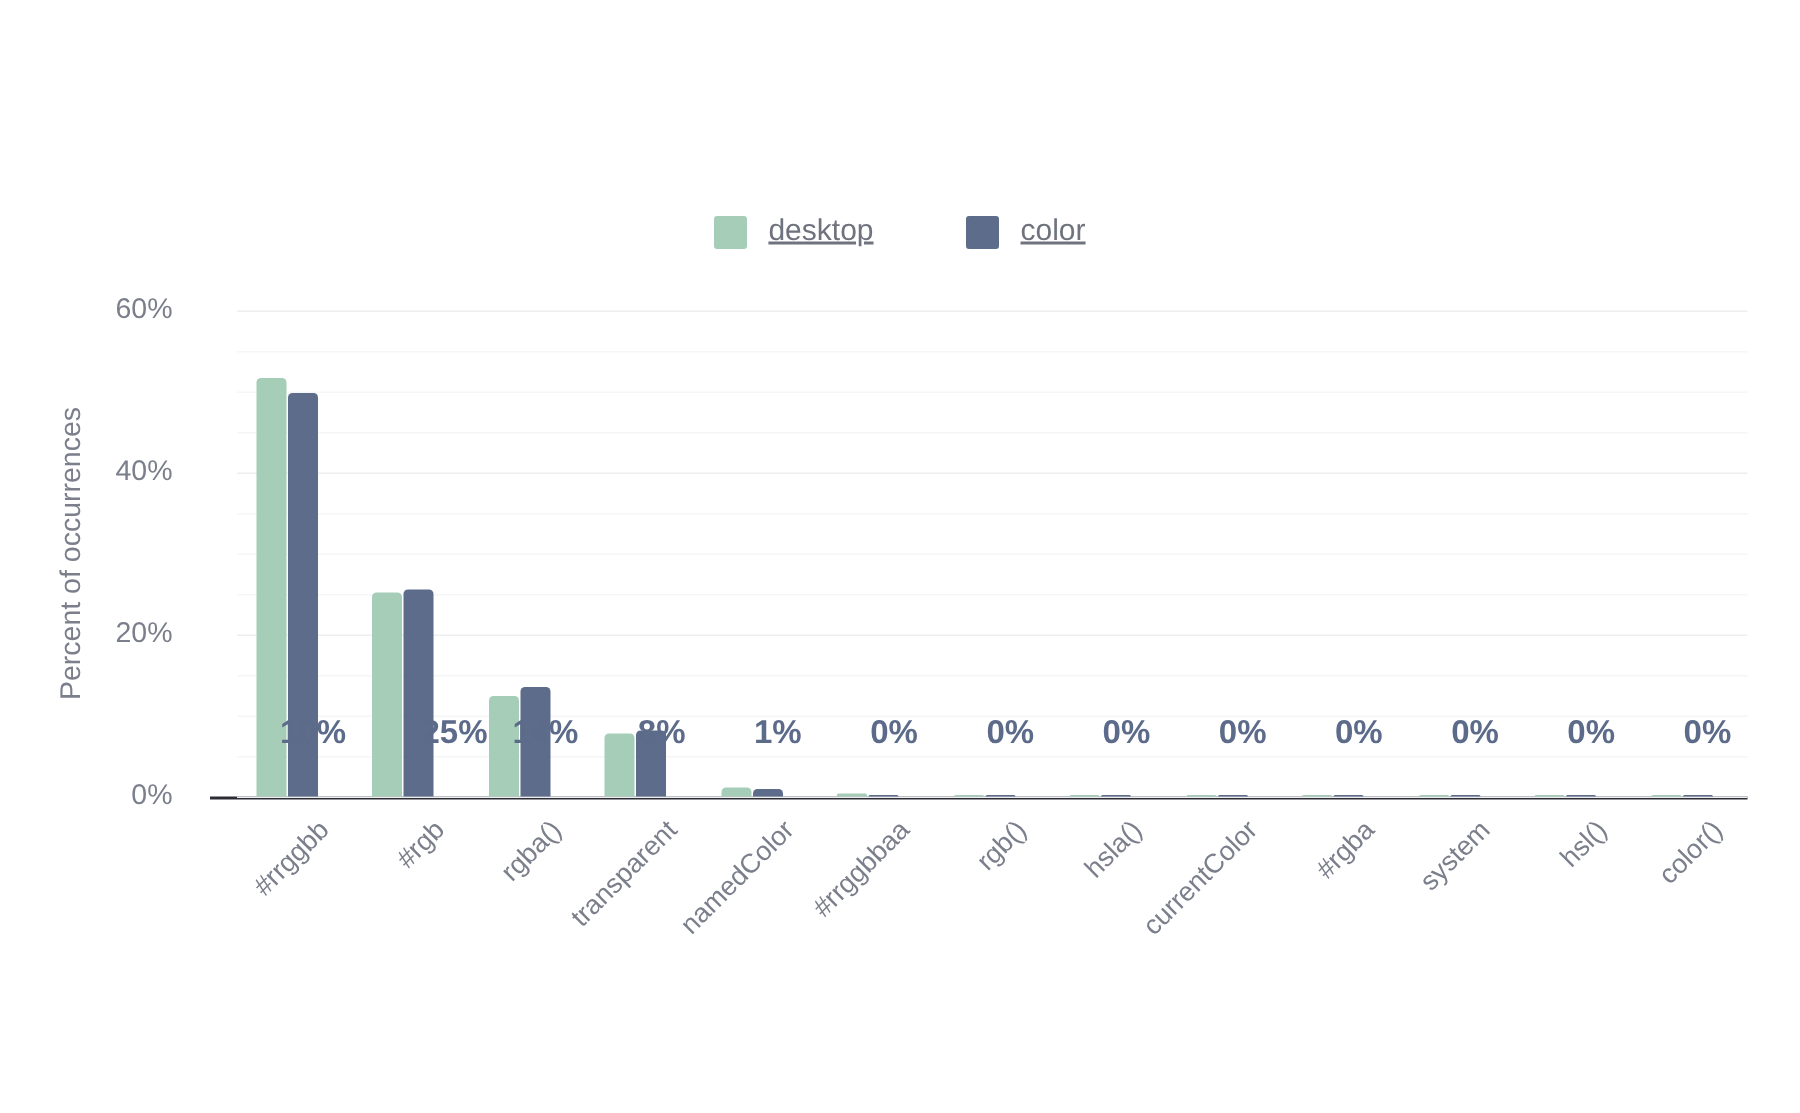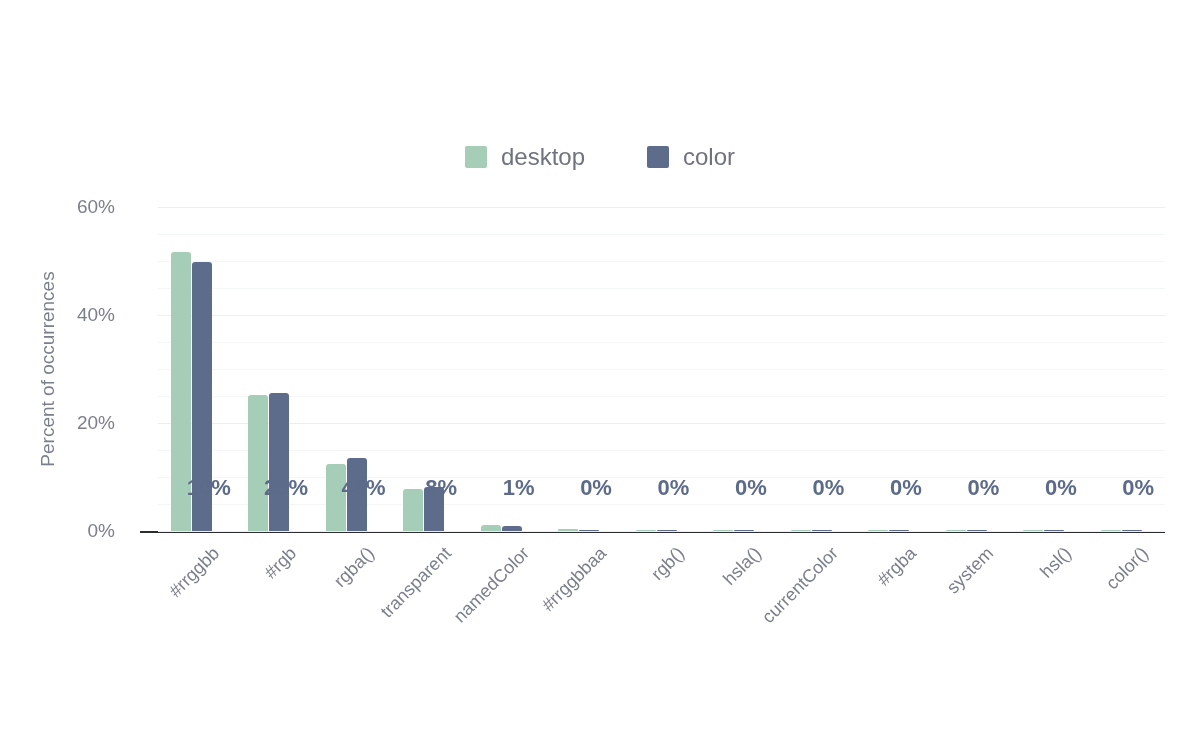--- a/index.html
+++ b/index.html
@@ -60,22 +60,23 @@
     align-items: center;
     gap: 14px;
   }
   .legend-swatch {
     width: 22px;
     height: 22px;
     border-radius: 2px;
     display: block;
   }
   .legend-label {
-    font-size: 24px;
+    font-size: 20px;
     color: #6f737e;
+    text-decoration: underline;
   }
 
   
   .plot {
     position: absolute;
     left: 158px;
     top: 207px;
     width: 1007px;
     height: 324px;
   }
@@ -212,27 +213,27 @@
       <div class="group" style="left: 0px; width: 77.4615px;">
         <div class="bar desktop" title="#rrggbb desktop: 51.7%" style="height: 279.18px; background: rgb(166, 205, 184);"></div>
         <div class="bar mobile" title="#rrggbb mobile: 49.9%" style="height: 269.46px; background: rgb(93, 108, 139);"></div>
       </div>
       <div class="datalabel" style="left: -9.26923px;">10%</div>
       <div class="xlabel" style="left: 50.7308px; transform: translateX(-100%) rotate(-45deg); transform-origin: 100% 0%;"><span class="xlabel-inner">#rrggbb</span></div>
       <div class="group" style="left: 77.4615px; width: 77.4615px;">
         <div class="bar desktop" title="#rgb desktop: 25.2%" style="height: 136.08px; background: rgb(166, 205, 184);"></div>
         <div class="bar mobile" title="#rgb mobile: 25.6%" style="height: 138.24px; background: rgb(93, 108, 139);"></div>
       </div>
-      <div class="datalabel" style="left: 68px;">25%</div>
+      <div class="datalabel" style="left: 85px;">25%</div>
       <div class="xlabel" style="left: 128.192px; transform: translateX(-100%) rotate(-45deg); transform-origin: 100% 0%;"><span class="xlabel-inner">#rgb</span></div>
       <div class="group" style="left: 154.923px; width: 77.4615px;">
         <div class="bar desktop" title="rgba() desktop: 12.4%" style="height: 66.96px; background: rgb(166, 205, 184);"></div>
         <div class="bar mobile" title="rgba() mobile: 13.6%" style="height: 73.44px; background: rgb(93, 108, 139);"></div>
       </div>
-      <div class="datalabel" style="left: 145.654px;">48%</div>
+      <div class="datalabel" style="left: 145.654px;">14%</div>
       <div class="xlabel" style="left: 205.654px; transform: translateX(-100%) rotate(-45deg); transform-origin: 100% 0%;"><span class="xlabel-inner">rgba()</span></div>
       <div class="group" style="left: 232.385px; width: 77.4615px;">
         <div class="bar desktop" title="transparent desktop: 7.7%" style="height: 41.58px; background: rgb(166, 205, 184);"></div>
         <div class="bar mobile" title="transparent mobile: 8.1%" style="height: 43.74px; background: rgb(93, 108, 139);"></div>
       </div>
       <div class="datalabel" style="left: 223.115px;">8%</div>
       <div class="xlabel" style="left: 283.115px; transform: translateX(-100%) rotate(-45deg); transform-origin: 100% 0%;"><span class="xlabel-inner">transparent</span></div>
       <div class="group" style="left: 309.846px; width: 77.4615px;">
         <div class="bar desktop" title="namedColor desktop: 1.2%" style="height: 6.48px; background: rgb(166, 205, 184);"></div>
         <div class="bar mobile" title="namedColor mobile: 1%" style="height: 5.4px; background: rgb(93, 108, 139);"></div>

